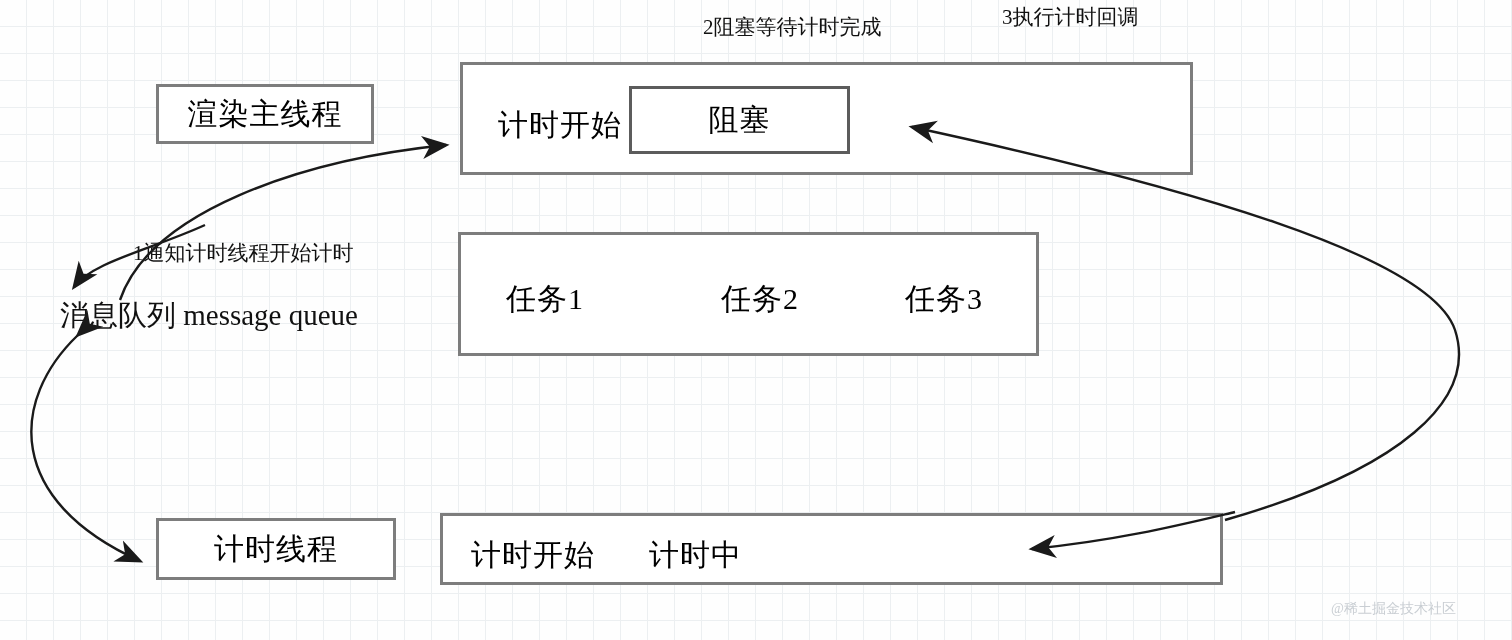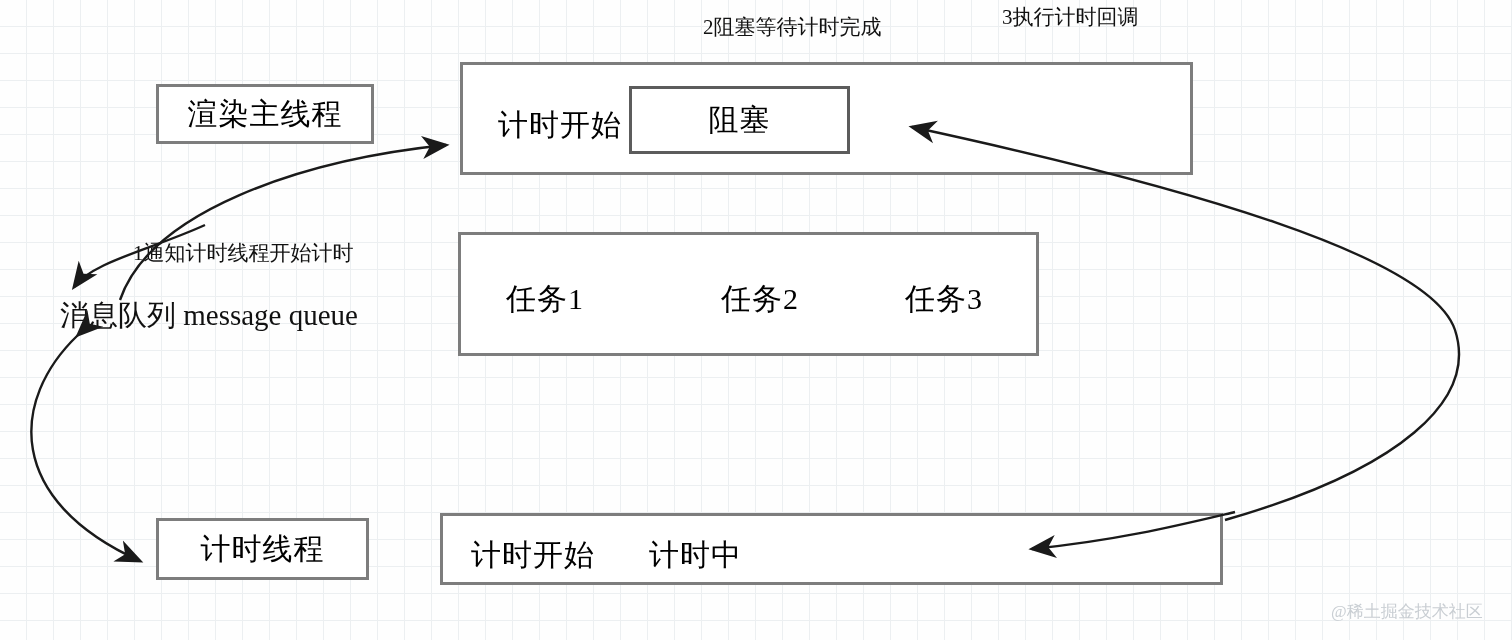--- a/index.html
+++ b/index.html
@@ -61,40 +61,40 @@
     left: 0;
     top: 0;
     width: 1512px;
     height: 640px;
     overflow: visible;
     pointer-events: none;
   }
   .watermark {
     position: absolute;
     color: #c9ced3;
-    font-size: 17px;
+    font-size: 14px;
     white-space: nowrap;
   }
 </style>
 </head>
 <body>
 
 <div id="canvas">
 
   <div class="label cjk small" style="left:703px; top:13px;">2阻塞等待计时完成</div>
 
   <div class="label cjk small" style="left:1002px; top:3px;">3执行计时回调</div>
 
   <div class="label cjk small" style="left:133px; top:239px;">1通知计时线程开始计时</div>
 
   <div class="box" style="left:156px; top:84px; width:218px; height:60px;">
     <span class="cjk big" style="width:100%; text-align:center;">渲染主线程</span>
   </div>
 
-  <div class="box" style="left:156px; top:518px; width:213px; height:62px;">
+  <div class="box" style="left:156px; top:518px; width:240px; height:62px;">
     <span class="cjk big" style="width:100%; text-align:center;">计时线程</span>
   </div>
 
   <div class="label cjk mq" style="left:60px; top:296px;">消息队列 message queue</div>
 
   <div class="box" style="left:460px; top:62px; width:733px; height:113px;">
     <span class="cjk big" style="position:absolute; left:35px; top:40px;">计时开始</span>
   </div>
 
   <div class="box-inner" style="left:629px; top:86px; width:221px; height:68px;">

